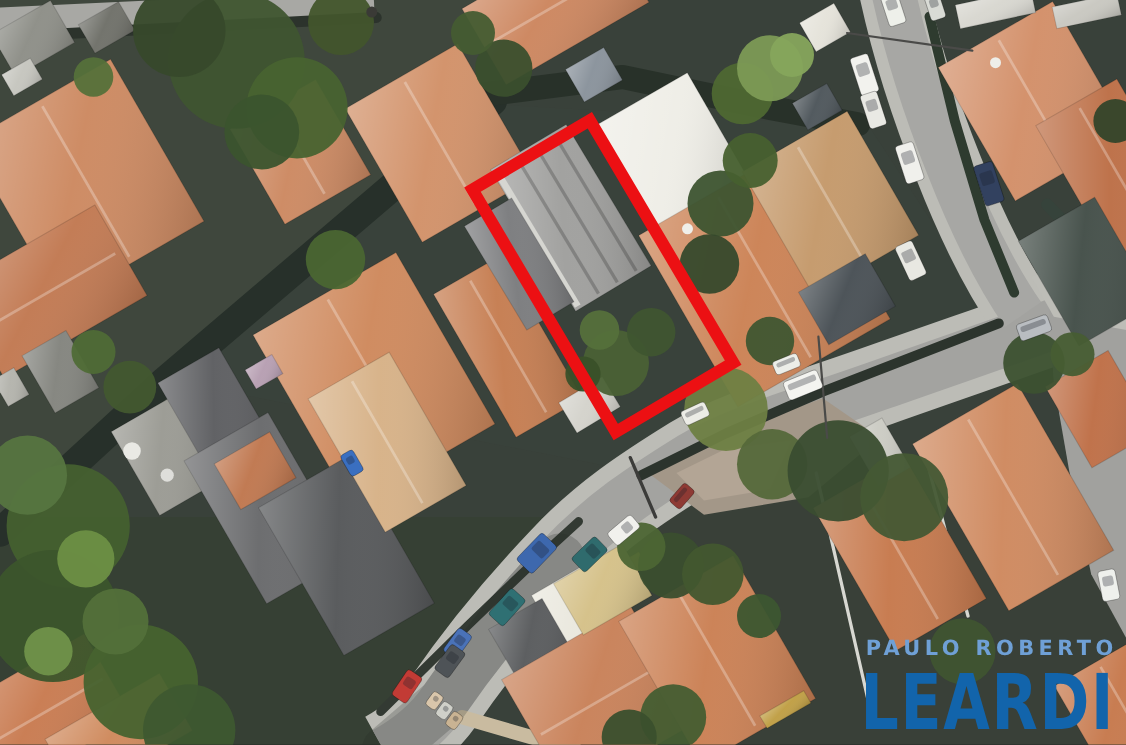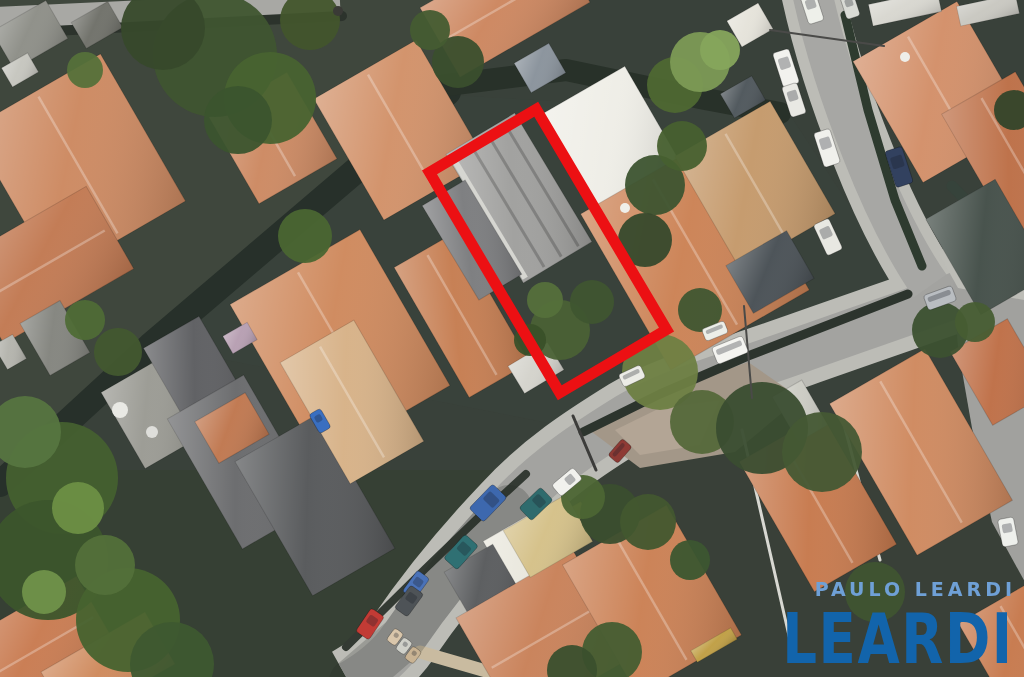--- a/index.html
+++ b/index.html
@@ -423,16 +423,16 @@
           <rect x="-8" y="-14" width="16" height="28" rx="3" fill="#eef0ec" stroke="rgba(0,0,0,0.3)" stroke-width="0.8"></rect>
           <rect x="-5" y="-8.399999999999999" width="10" height="8.96" rx="2" fill="rgba(25,30,40,0.3)"></rect>
         </g>
         <g transform="translate(548,251) rotate(-30.6)">
           <rect x="-62" y="-128" width="124" height="256" fill="none" stroke="#ec1013" stroke-width="11"></rect>
         </g>
       </g>
   </svg>
 
   <div class="watermark">
-    <div class="wm1" style="color: rgb(111, 160, 214);">PAULO LEARDI</div>
+    <div class="wm1" style="color: rgb(111, 160, 214);">PAULO ROBERTO</div>
     <div class="wm2" style="color: rgb(18, 100, 171);">LEARDI</div>
   </div>
 </div>
 
 </body></html>

